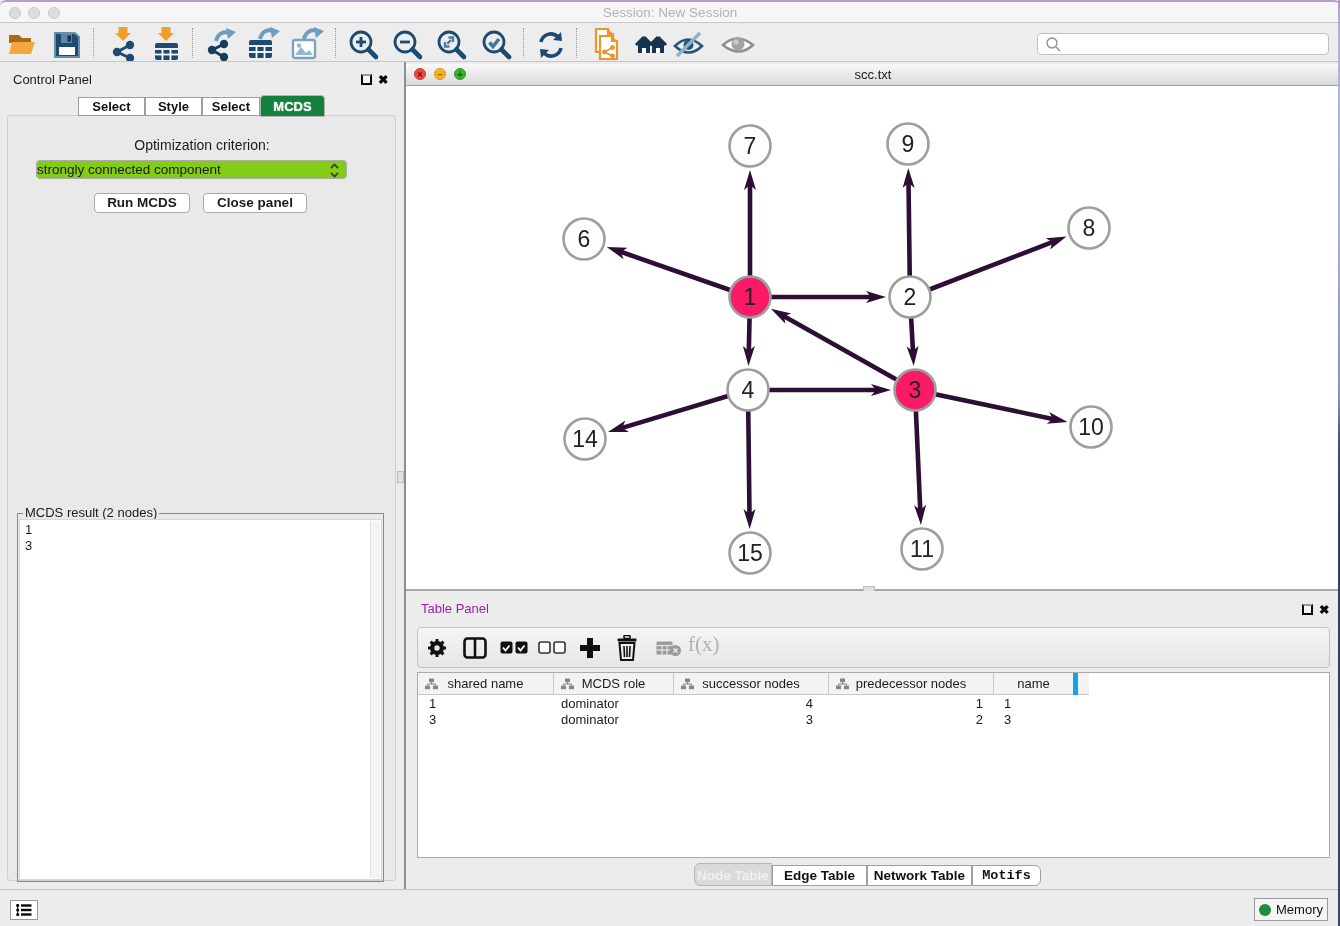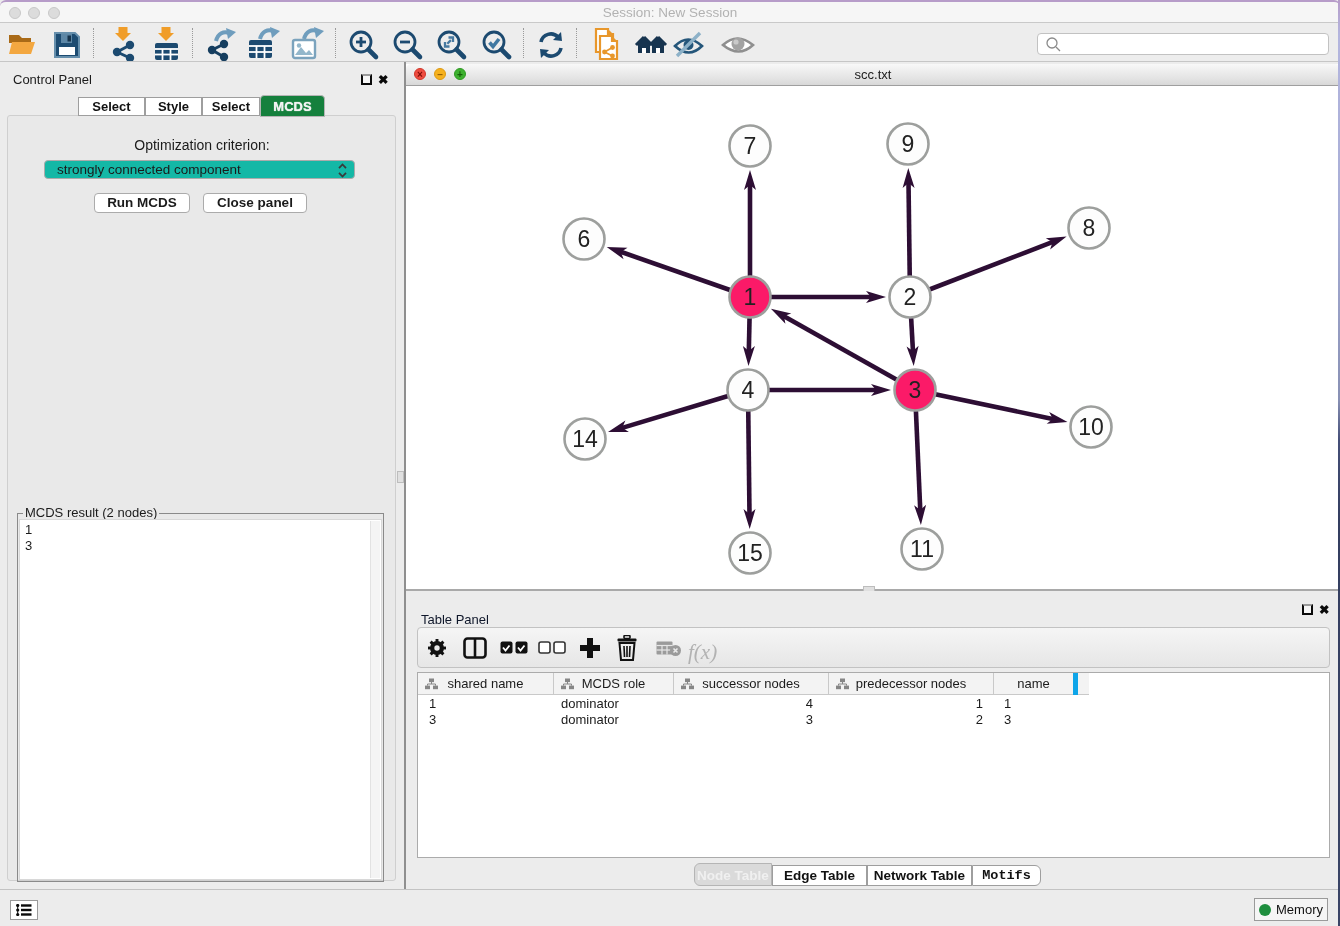--- a/index.html
+++ b/index.html
@@ -15,41 +15,41 @@
 #search{position:absolute;left:1037px;top:33px;width:292px;height:22px;background:#fff;border:1px solid #c2c2c2;border-radius:4px;box-sizing:border-box;}
 
 #cpanel{left:0;top:62px;width:404px;height:827px;background:#ececec;}
 #cptitle{position:absolute;left:13px;top:10px;font-size:13px;color:#1b1b1b;}
 .wbtn{position:absolute;font-size:12.5px;font-weight:bold;color:#0a0a0a;}
 .fbtn{position:absolute;width:11px;height:11px;border:2px solid #0a0a0a;border-top-color:#9a9a9a;box-sizing:border-box;background:#f6f6f6;}
 .tab{position:absolute;top:0;height:19px;background:#fff;border:1px solid #9e9e9e;box-sizing:border-box;font-size:13px;font-weight:bold;color:#111;text-align:center;line-height:18px;}
 #tabsel{position:absolute;top:-2px;height:22px;background:#15803d;border:1px solid #b5b5b5;border-radius:4px 4px 0 0;box-sizing:border-box;font-size:13px;font-weight:bold;color:#f3f3f3;text-align:center;line-height:22px;text-shadow:0 0 1px #fff;}
 #cpcontent{position:absolute;left:7px;top:53px;width:389px;height:766px;background:#e9e9e9;border:1px solid #cfcfcf;border-radius:3px;box-sizing:border-box;}
 #optlabel{position:absolute;left:0;top:75px;width:404px;text-align:center;font-size:14px;color:#1b1b1b;}
-#combo{position:absolute;left:44px;top:98px;width:311px;height:19px;background:#14b8a6;border:1px solid #ababab;border-radius:4px;box-sizing:border-box;font-size:13.5px;color:#1b1b1b;line-height:17px;padding-left:12px;}
+#combo{position:absolute;left:36px;top:98px;width:311px;height:19px;background:#84cc16;border:1px solid #ababab;border-radius:4px;box-sizing:border-box;font-size:13.5px;color:#1b1b1b;line-height:17px;padding-left:0;}
 #combo .arr{position:absolute;right:6px;top:1px;}
 .btn{position:absolute;height:20px;background:#fff;border:1px solid #ababab;border-radius:4px;box-sizing:border-box;font-size:13.5px;font-weight:bold;color:#1b1b1b;text-align:center;line-height:18px;}
 #fieldset{position:absolute;left:17px;top:451px;width:367px;height:369px;border:1px solid #8a8a8a;box-sizing:border-box;}
 #legend{position:absolute;left:5px;top:-9px;background:#e9e9e9;padding:0 2px;font-size:13px;color:#1b1b1b;}
 #fswhite{position:absolute;left:1px;top:5px;right:1px;bottom:1px;background:#fff;border:1px solid #d8d8d8;box-sizing:border-box;}
 #fstext{position:absolute;left:5px;top:2px;font-size:13px;color:#1b1b1b;line-height:16px;}
 #fssb{position:absolute;right:1px;top:1px;width:9px;bottom:1px;background:#f4f4f4;border-left:1px solid #e2e2e2;}
 
 #vsplit{left:404px;top:62px;width:2px;height:827px;background:#8f8f8f;}
 #vgrip{left:397px;top:471px;width:7px;height:12px;background:#e0e0e0;border:1px solid #bdbdbd;box-sizing:border-box;}
 
 #netwin{left:406px;top:64px;width:934px;height:527px;background:#fff;border-bottom:2px solid #a9a9a9;box-sizing:border-box;}
 #nettitle{position:absolute;left:0;top:0;width:934px;height:22px;background:linear-gradient(#f8f8f8,#e3e3e3 70%,#d8d8d8);border-bottom:1px solid #9f9f9f;border-radius:5px 5px 0 0;box-sizing:border-box;}
 #nettext{position:absolute;top:3px;width:100%;text-align:center;font-size:13px;color:#1b1b1b;}
 .mac{position:absolute;top:4px;width:12px;height:12px;border-radius:50%;box-sizing:border-box;font-size:10px;font-weight:bold;text-align:center;line-height:11px;}
 #netcanvas{position:absolute;left:0;top:22px;width:934px;height:503px;background:#fff;}
 #hgrip{left:863px;top:586px;width:12px;height:6px;background:#e0e0e0;border:1px solid #bdbdbd;box-sizing:border-box;}
 
 #tpanel{left:406px;top:591px;width:934px;height:298px;background:#ececec;}
-#tptitle{position:absolute;left:15px;top:21px;font-size:13px;color:#0f172a;}
+#tptitle{position:absolute;left:15px;top:10px;font-size:13px;color:#a21caf;}
 #ttoolbar{position:absolute;left:11px;top:36px;width:913px;height:41px;background:linear-gradient(#f5f5f5,#e6e6e6);border:1px solid #c2c2c2;border-radius:4px;box-sizing:border-box;}
 #ttable{position:absolute;left:11px;top:81px;width:913px;height:186px;background:#fff;border:1px solid #ababab;box-sizing:border-box;}
 #thead{position:absolute;left:0;top:0;width:671px;height:22px;background:#f3f3f3;border-bottom:1px solid #c9c9c9;box-sizing:border-box;}
 .hcell{position:absolute;top:0;height:22px;border-right:1px solid #c9c9c9;box-sizing:border-box;font-size:13px;color:#1b1b1b;text-align:center;line-height:21px;}
 .trow{position:absolute;font-size:13px;color:#1b1b1b;height:16px;line-height:16px;}
 .tcell{position:absolute;}
 #ttabs{position:absolute;left:0;top:274px;width:856px;height:21px;}
 .btab{position:absolute;top:0;height:21px;background:#fff;border:1px solid #9e9e9e;box-sizing:border-box;font-size:13.5px;font-weight:bold;color:#111;text-align:center;line-height:19px;}
 #btabsel{position:absolute;top:-2px;height:23px;background:#dadada;border:1px solid #b5b5b5;border-radius:4px 4px 0 0;box-sizing:border-box;font-size:13.5px;font-weight:bold;color:#f0f0f0;text-align:center;line-height:23px;}
 
@@ -368,21 +368,21 @@
         <g stroke="#e6e6e6" stroke-width="1.2">
           <line x1="0.5" y1="4.5" x2="16.5" y2="4.5"></line>
           <line x1="0.5" y1="9" x2="16.5" y2="9"></line>
           <line x1="6" y1="4.5" x2="6" y2="13.5"></line>
           <line x1="11" y1="4.5" x2="11" y2="13.5"></line>
         </g>
         <circle cx="19.5" cy="9.5" r="5.5" fill="#9b9b9b"></circle>
         <path d="M17.5 7.5 l4 4 m0-4 l-4 4" stroke="#e9e9e9" stroke-width="1.6"></path>
       </svg>
 
-<div style="position:absolute;left:270px;top:12px;font-family:'Liberation Serif',serif;font-style:italic;font-size:21px;color:#b2b2b2;">f(x)</div>
+<div style="position:absolute;left:270px;top:4px;font-family:'Liberation Serif',serif;font-size:21px;color:#b2b2b2;">f(x)</div>
 </div>
   <div id="ttable">
     <div id="thead">
       <div class="hcell" style="left:0;width:136px;"><svg class="tree" viewBox="0 0 13 12">
             <rect x="4" y="0.5" width="5" height="3.6" fill="#868686"></rect>
             <rect x="0" y="7.6" width="5" height="3.6" fill="#868686"></rect>
             <rect x="8" y="7.6" width="5" height="3.6" fill="#868686"></rect>
             <path d="M6.5 4 v2 M2.5 7.6 v-1.6 h8 v1.6" stroke="#868686" stroke-width="1" fill="none"></path>
           </svg>shared name</div>
       <div class="hcell" style="left:136px;width:120px;"><svg class="tree" viewBox="0 0 13 12">

